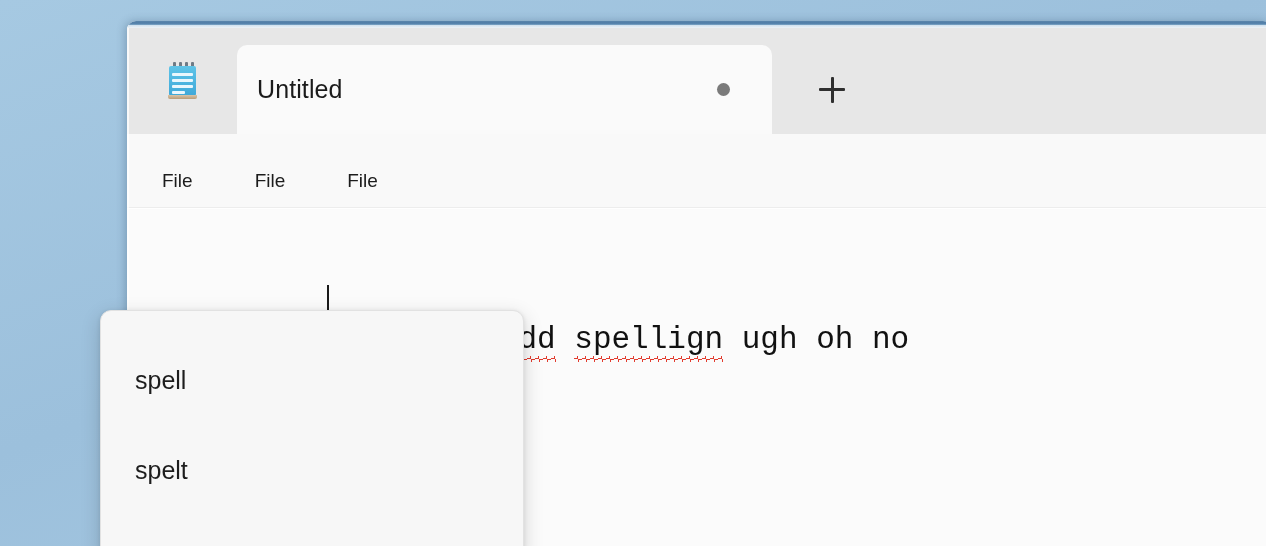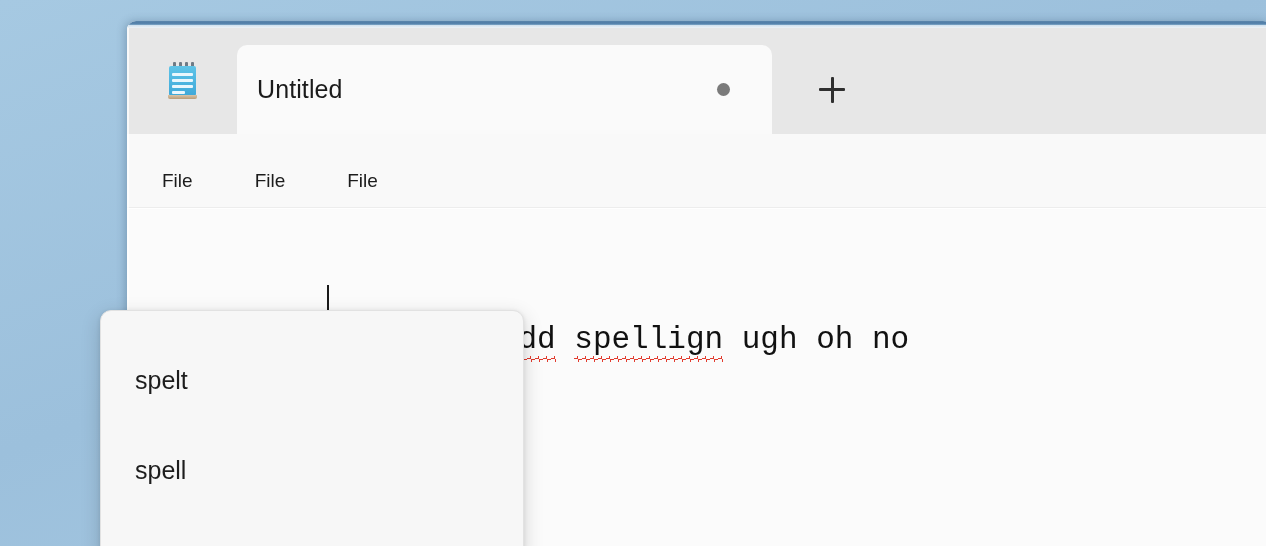--- a/index.html
+++ b/index.html
@@ -331,18 +331,18 @@
         <span class="misspelled">spel</span><span> is </span><span class="misspelled">hardd</span><span> </span><span class="misspelled">spellign</span><span> ugh oh no</span>
       </div>
     </div>
 
     <div id="caret"></div>
 
   </div>
 
   <div id="suggestions">
     <div id="suggest-pad-top"></div>
+    <div class="suggest-item">spell</div>
     <div class="suggest-item">spelt</div>
-    <div class="suggest-item">spell</div>
     <div class="suggest-item">spiel</div>
   </div>
 
 </div>
 
 </body></html>

